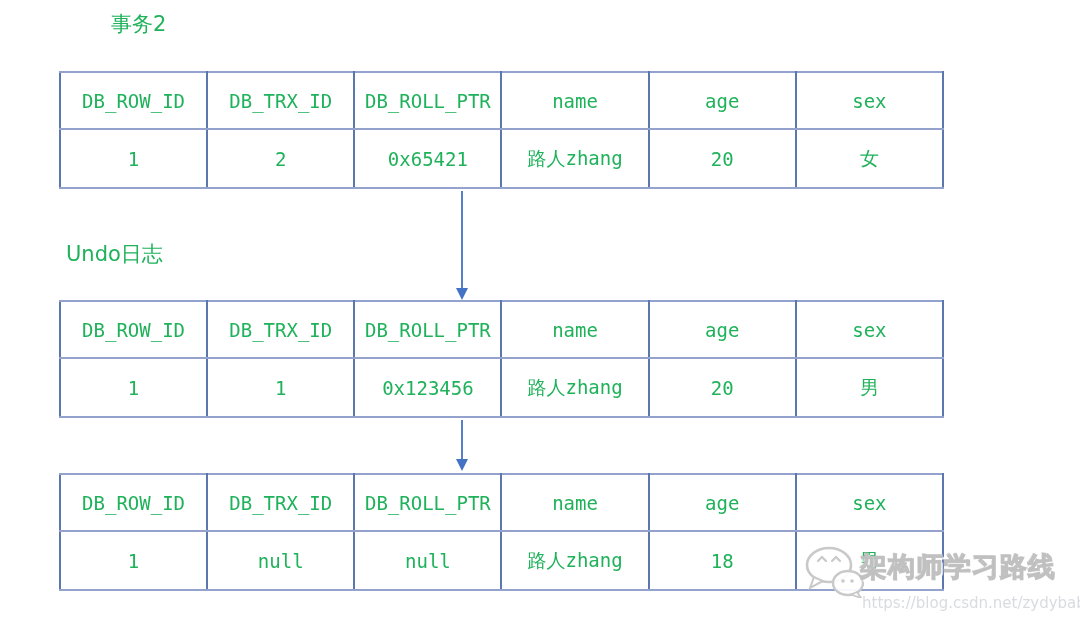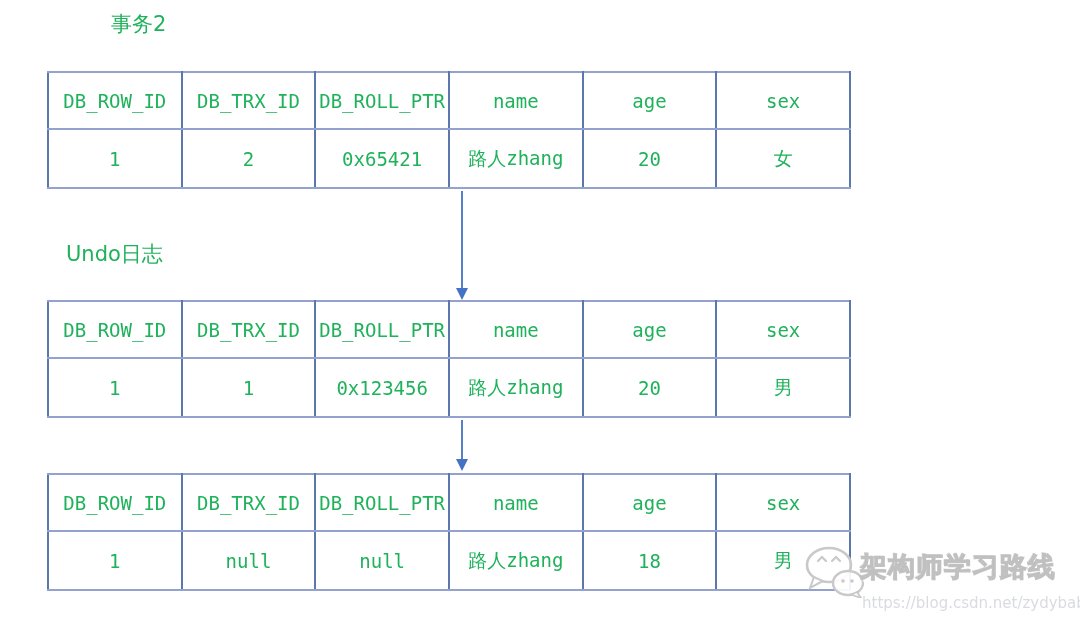--- a/index.html
+++ b/index.html
@@ -18,22 +18,22 @@
     font-size: 21px;
     line-height: 26px;
     font-family: "DejaVu Sans", "DejaVu Sans Mono", sans-serif;
     white-space: nowrap;
   }
   .label-trx2 { left: 75px; top: 11px; margin-left: 36px; }
   .label-undo { left: 66px; top: 241px; text-align: center; }
 
   table.dtable {
     position: absolute;
-    left: 47px;
-    width: 804px;
+    left: 59px;
+    width: 885px;
     border-collapse: collapse;
     table-layout: fixed;
     background: #ffffff;
   }
   .t1 { top: 71px; }
   .t2 { top: 300px; }
   .t3 { top: 473px; }
 
   table.dtable th, table.dtable td {
     border-left: 2px solid #5c77ad;

